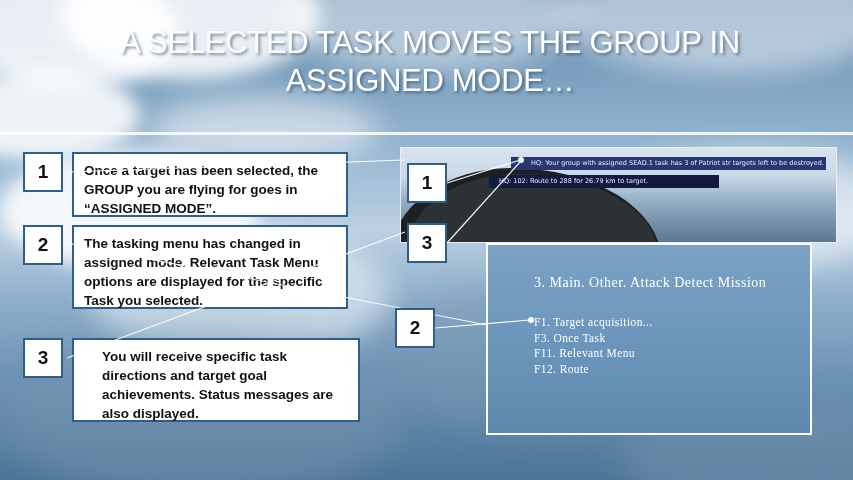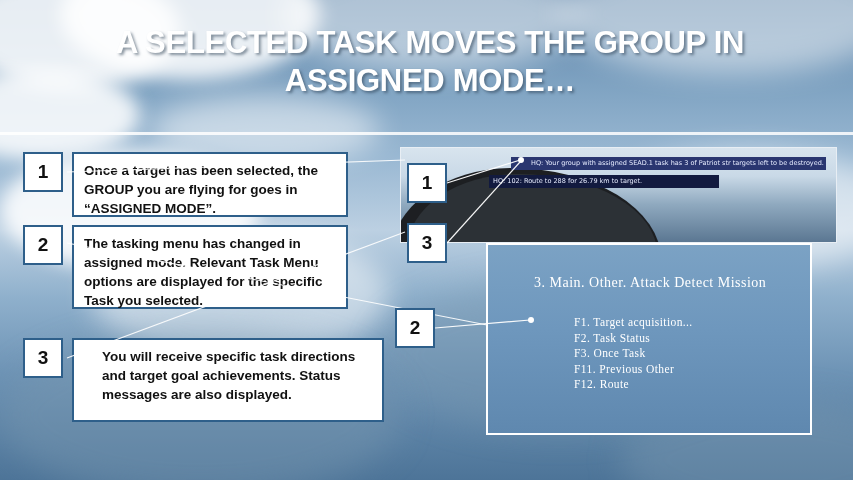--- a/index.html
+++ b/index.html
@@ -41,21 +41,21 @@
     z-index: 5;
   }
   #title-text {
     position: absolute;
     left: 60px;
     top: 24px;
     width: 740px;
     text-align: center;
     color: #ffffff;
     font-size: 31px;
-    font-weight: bold;
+    font-weight: normal;
     line-height: 38px;
     letter-spacing: -0.3px;
     text-shadow: 2px 2px 3px rgba(40,60,80,0.55);
   }
   #title-rule {
     position: absolute;
     left: 0; top: 132px;
     width: 853px;
     height: 3px;
     background: rgba(255,255,255,0.85);
@@ -147,21 +147,21 @@
     position: absolute;
     left: 88px;
     top: 27px;
     width: 230px;
     height: 13px;
     background: #121a3f;
     color: #e7ecff;
     font-family: "DejaVu Sans", sans-serif;
     font-size: 6.5px;
     line-height: 13px;
-    padding-left: 4px;
+    padding-left: 10px;
     box-sizing: border-box;
     white-space: nowrap;
     overflow: hidden;
   }
 
   
   #menu-panel {
     position: absolute;
     left: 486px;
     top: 243px;
@@ -183,21 +183,20 @@
     line-height: 19px;
     letter-spacing: 0.5px;
   }
   #menu-list {
     position: absolute;
     left: 46px;
     top: 70px;
     font-size: 11.5px;
     line-height: 15.5px;
     letter-spacing: 0.4px;
-    margin-left: 40px;
   }
 
   
   #connectors {
     position: absolute;
     left: 0; top: 0;
     width: 853px;
     height: 480px;
     z-index: 9;
     pointer-events: none;
@@ -261,38 +260,37 @@
     <div class="body" style="width:276px;height:65px;">Once a target has been selected, the GROUP you are flying for goes in “ASSIGNED MODE”.</div>
   </div>
 
   <div class="callout" style="left:23px;top:225px;width:325px;">
     <div class="num">2</div>
     <div class="body" style="width:276px;height:84px;">The tasking menu has changed in assigned mode. Relevant Task Menu options are displayed for the specific Task you selected.</div>
   </div>
 
   <div class="callout" style="left:23px;top:338px;width:325px;">
     <div class="num">3</div>
-    <div class="body" style="width:312px;height:84px;padding-left:28px;">You will receive specific task directions and target goal achievements. Status messages are also displayed.</div>
+    <div class="body" style="width:288px;height:84px;padding-left:28px;">You will receive specific task directions and target goal achievements. Status messages are also displayed.</div>
   </div>
 
   <div class="marker" style="left:407px;top:163px;">1</div>
   <div class="marker" style="left:407px;top:223px;">3</div>
   <div class="marker" style="left:395px;top:308px;">2</div>
 
   <div id="sim-shot">
     <div id="cockpit"></div>
     <div id="cockpit-inner"></div>
     <div id="hud-bar1">HQ: Your group with assigned SEAD.1 task has 3 of Patriot str targets left to be destroyed.</div>
     <div id="hud-bar2">HQ: 102: Route to 288 for 26.79 km to target.</div>
   </div>
 
   <div id="menu-panel">
     <div id="menu-title">3. Main. Other. Attack Detect Mission</div>
     <div id="menu-list">
       <div>F1. Target acquisition...</div>
-      <div>F2. Task Status</div>
       <div>F3. Once Task</div>
-      <div>F11. Previous Other</div>
+      <div>F11. Relevant Menu</div>
       <div>F12. Route</div>
     </div>
   </div>
 
 </div>
 
 </body></html>

